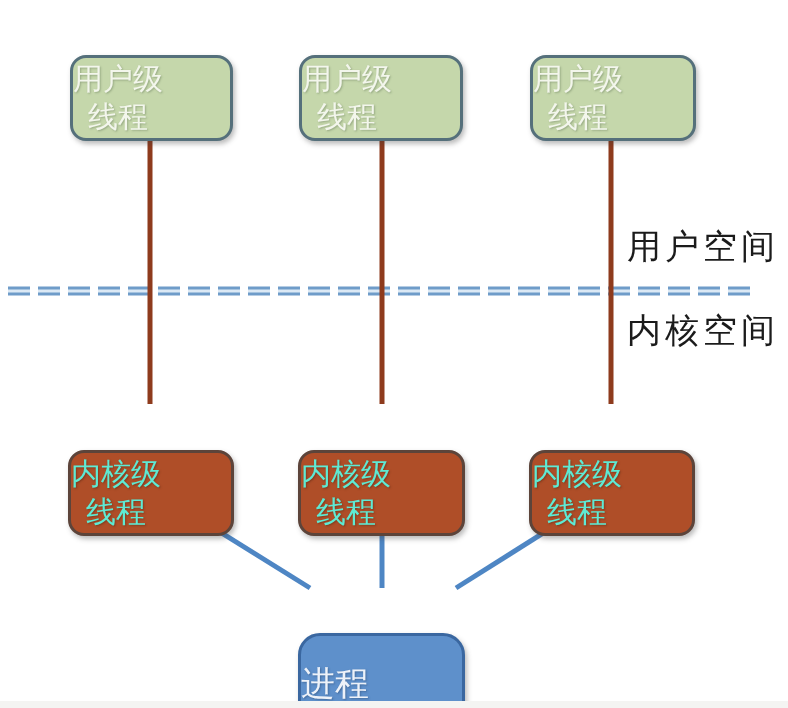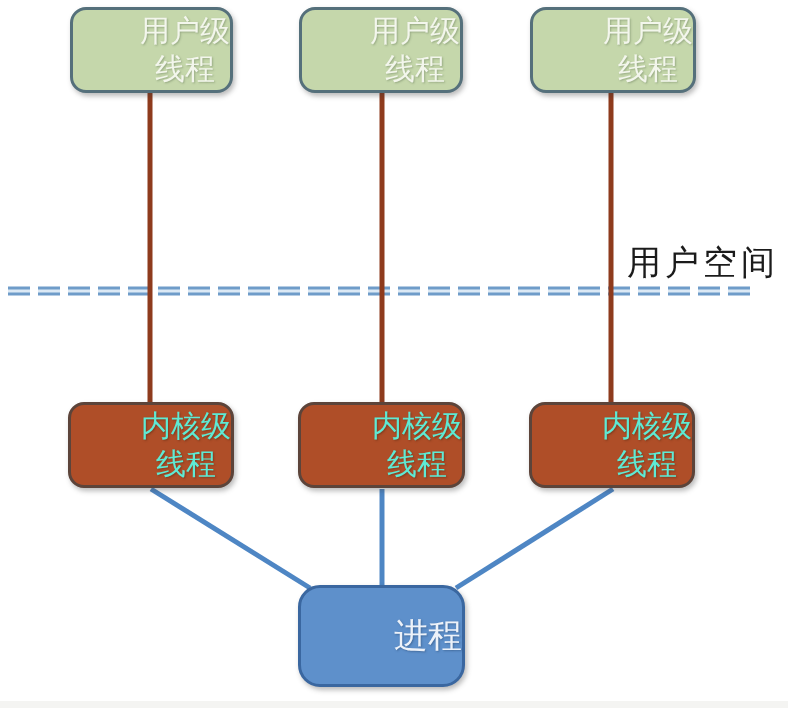--- a/index.html
+++ b/index.html
@@ -21,27 +21,28 @@
     top: 0;
     width: 788px;
     height: 708px;
     display: block;
   }
   .node {
     position: absolute;
     box-sizing: border-box;
     display: flex;
     align-items: center;
-    justify-content: flex-end;
+    justify-content: flex-start;
     text-align: center;
     white-space: pre-line;
     border-radius: 16px;
     font-size: 30px;
     line-height: 1.27;
     box-shadow: 2px 3px 5px rgba(60,60,60,0.35);
+    margin-top: 48px;
   }
   .node.green {
     background: var(--user-thread-fill);
     border: 3px solid var(--user-thread-border);
     color: #f3f6ec;
     text-shadow: 1px 1px 2px rgba(90,110,80,0.45);
   }
   .node.orange {
     background: var(--kernel-thread-fill);
     border: 3px solid var(--kernel-thread-border);
@@ -63,21 +64,21 @@
   #kernel-thread-2 { left: 298px; top: 402px; width: 167px; height: 86px; }
   #kernel-thread-3 { left: 529px; top: 402px; width: 166px; height: 86px; }
   #process-node    { left: 298px; top: 585px; width: 167px; height: 102px; }
   .space-label {
     position: absolute;
     color: var(--label-text);
     font-size: 34px;
     letter-spacing: 4px;
     font-family: "Liberation Serif", "DejaVu Serif", serif;
   }
-  #user-space-label   { left: 627px; top: 240px; text-align: right; }
+  #user-space-label   { left: 627px; top: 224px; text-align: right; }
   #kernel-space-label { left: 627px; top: 308px; }
   .bottom-strip {
     position: absolute;
     left: 0;
     top: 701px;
     width: 788px;
     height: 7px;
     background: #f4f4f2;
   }
   .dash-outer { stroke: var(--boundary-dash-outer); stroke-width: 9; stroke-dasharray: 22 8; }
@@ -111,20 +112,21 @@
   <div class="node green" id="user-thread-2">
     <span>用户级
 线程</span>
   </div>
   <div class="node green" id="user-thread-3">
     <span>用户级
 线程</span>
   </div>
 
   <div class="space-label" id="user-space-label">用户空间</div>
+  <div class="space-label" id="kernel-space-label">内核空间</div>
 
   <div class="node orange" id="kernel-thread-1">
     <span>内核级
 线程</span>
   </div>
   <div class="node orange" id="kernel-thread-2">
     <span>内核级
 线程</span>
   </div>
   <div class="node orange" id="kernel-thread-3">

